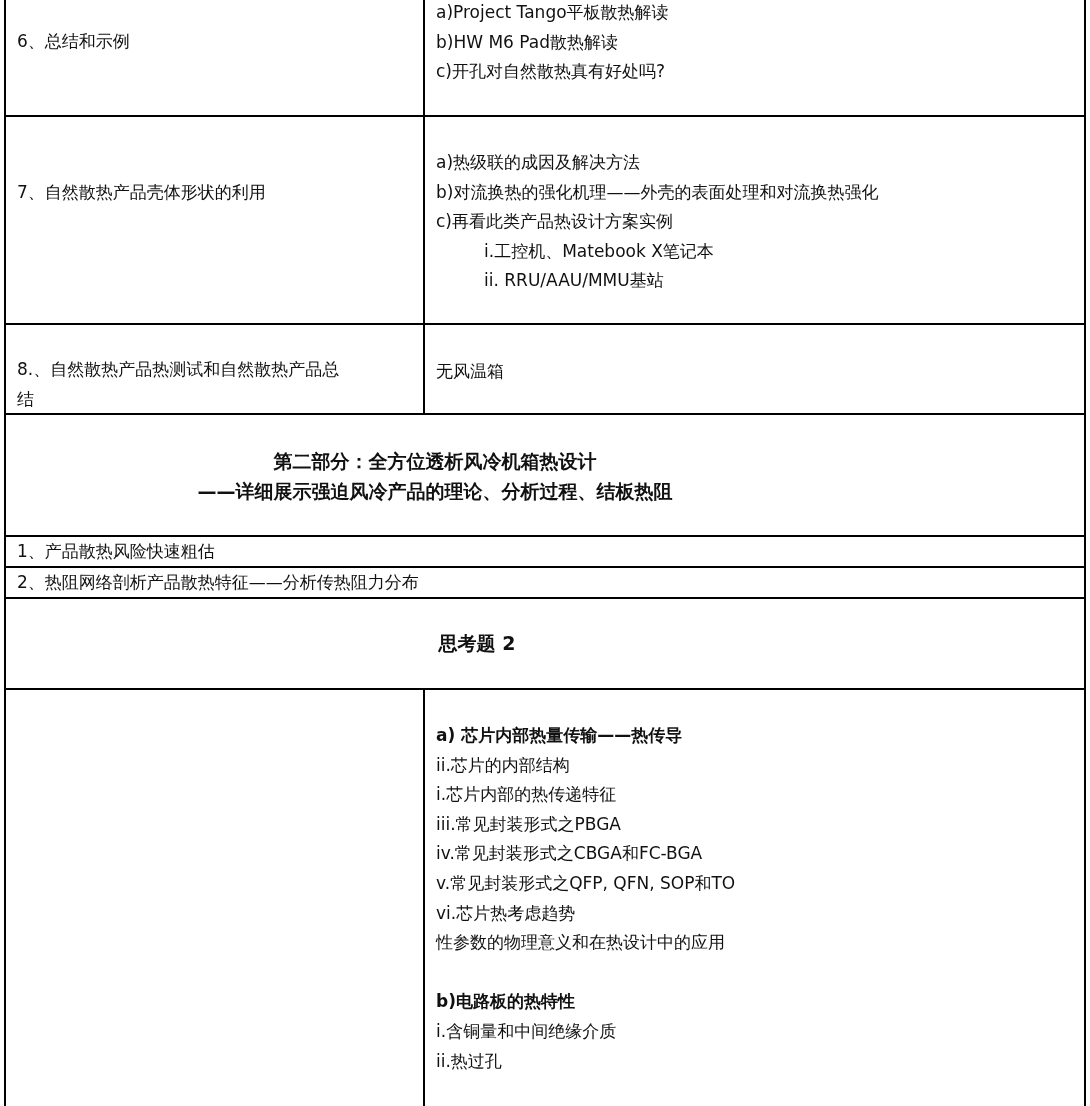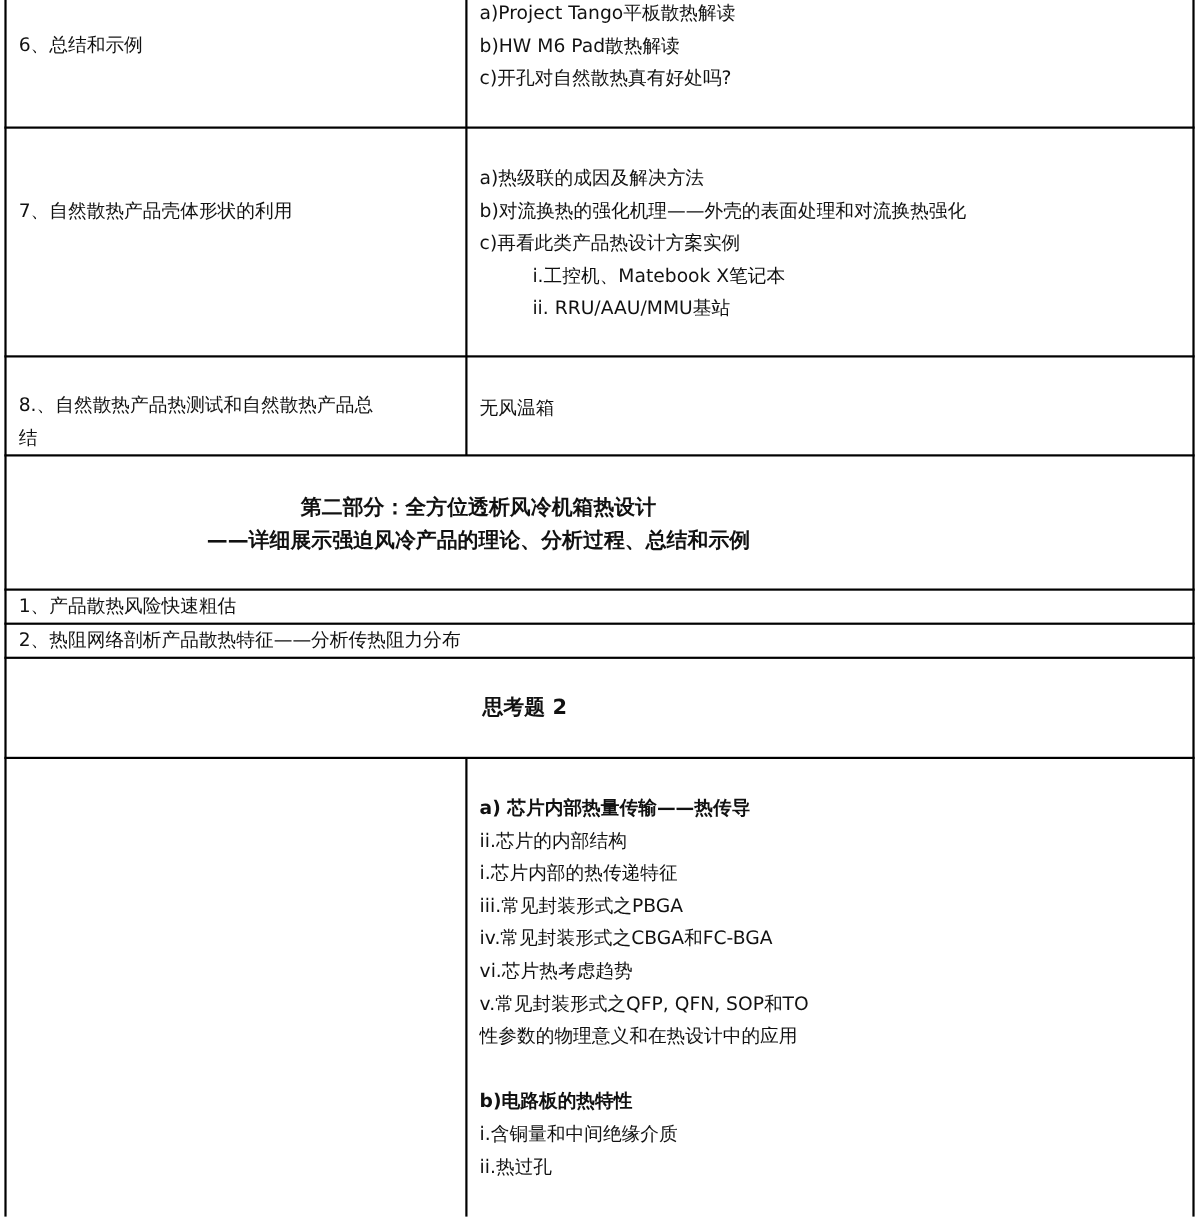--- a/index.html
+++ b/index.html
@@ -48,34 +48,34 @@
 </div>
 
 <div class="cell" style="left:17px; top:327px;margin-top:28px;">
   <div>8.、自然散热产品热测试和自然散热产品总</div>
   <div>结</div>
 </div>
 <div class="cell" style="left:436px; top:357px;">无风温箱</div>
 
 <div class="cell center" style="left:6px; top:446px; width:858px;">
   <div class="sec-title">第二部分：全方位透析风冷机箱热设计</div>
-  <div class="sec-title">——详细展示强迫风冷产品的理论、分析过程、总结和示例</div>
+  <div class="sec-title">——详细展示强迫风冷产品的理论、分析过程、结板热阻</div>
 </div>
 
 <div class="cell" style="left:17px; top:537px;">1、产品散热风险快速粗估</div>
 <div class="cell" style="left:17px; top:568px;">2、热阻网络剖析产品散热特征——分析传热阻力分布</div>
 
 <div class="cell center sec-title" style="left:6px; top:628px; width:942px;">思考题 2</div>
 
 <div class="cell" style="left:436px; top:721px;">
   <div class="bold">a) 芯片内部热量传输——热传导</div>
   <div>ii.芯片的内部结构</div>
   <div>i.芯片内部的热传递特征</div>
   <div>iii.常见封装形式之PBGA</div>
   <div>iv.常见封装形式之CBGA和FC-BGA</div>
+  <div>v.常见封装形式之QFP, QFN, SOP和TO</div>
   <div>vi.芯片热考虑趋势</div>
-  <div>v.常见封装形式之QFP, QFN, SOP和TO</div>
   <div>性参数的物理意义和在热设计中的应用</div>
   <div style="height:29.6px;"></div>
   <div class="bold">b)电路板的热特性</div>
   <div>i.含铜量和中间绝缘介质</div>
   <div>ii.热过孔</div>
 </div>
 
 </body></html>

